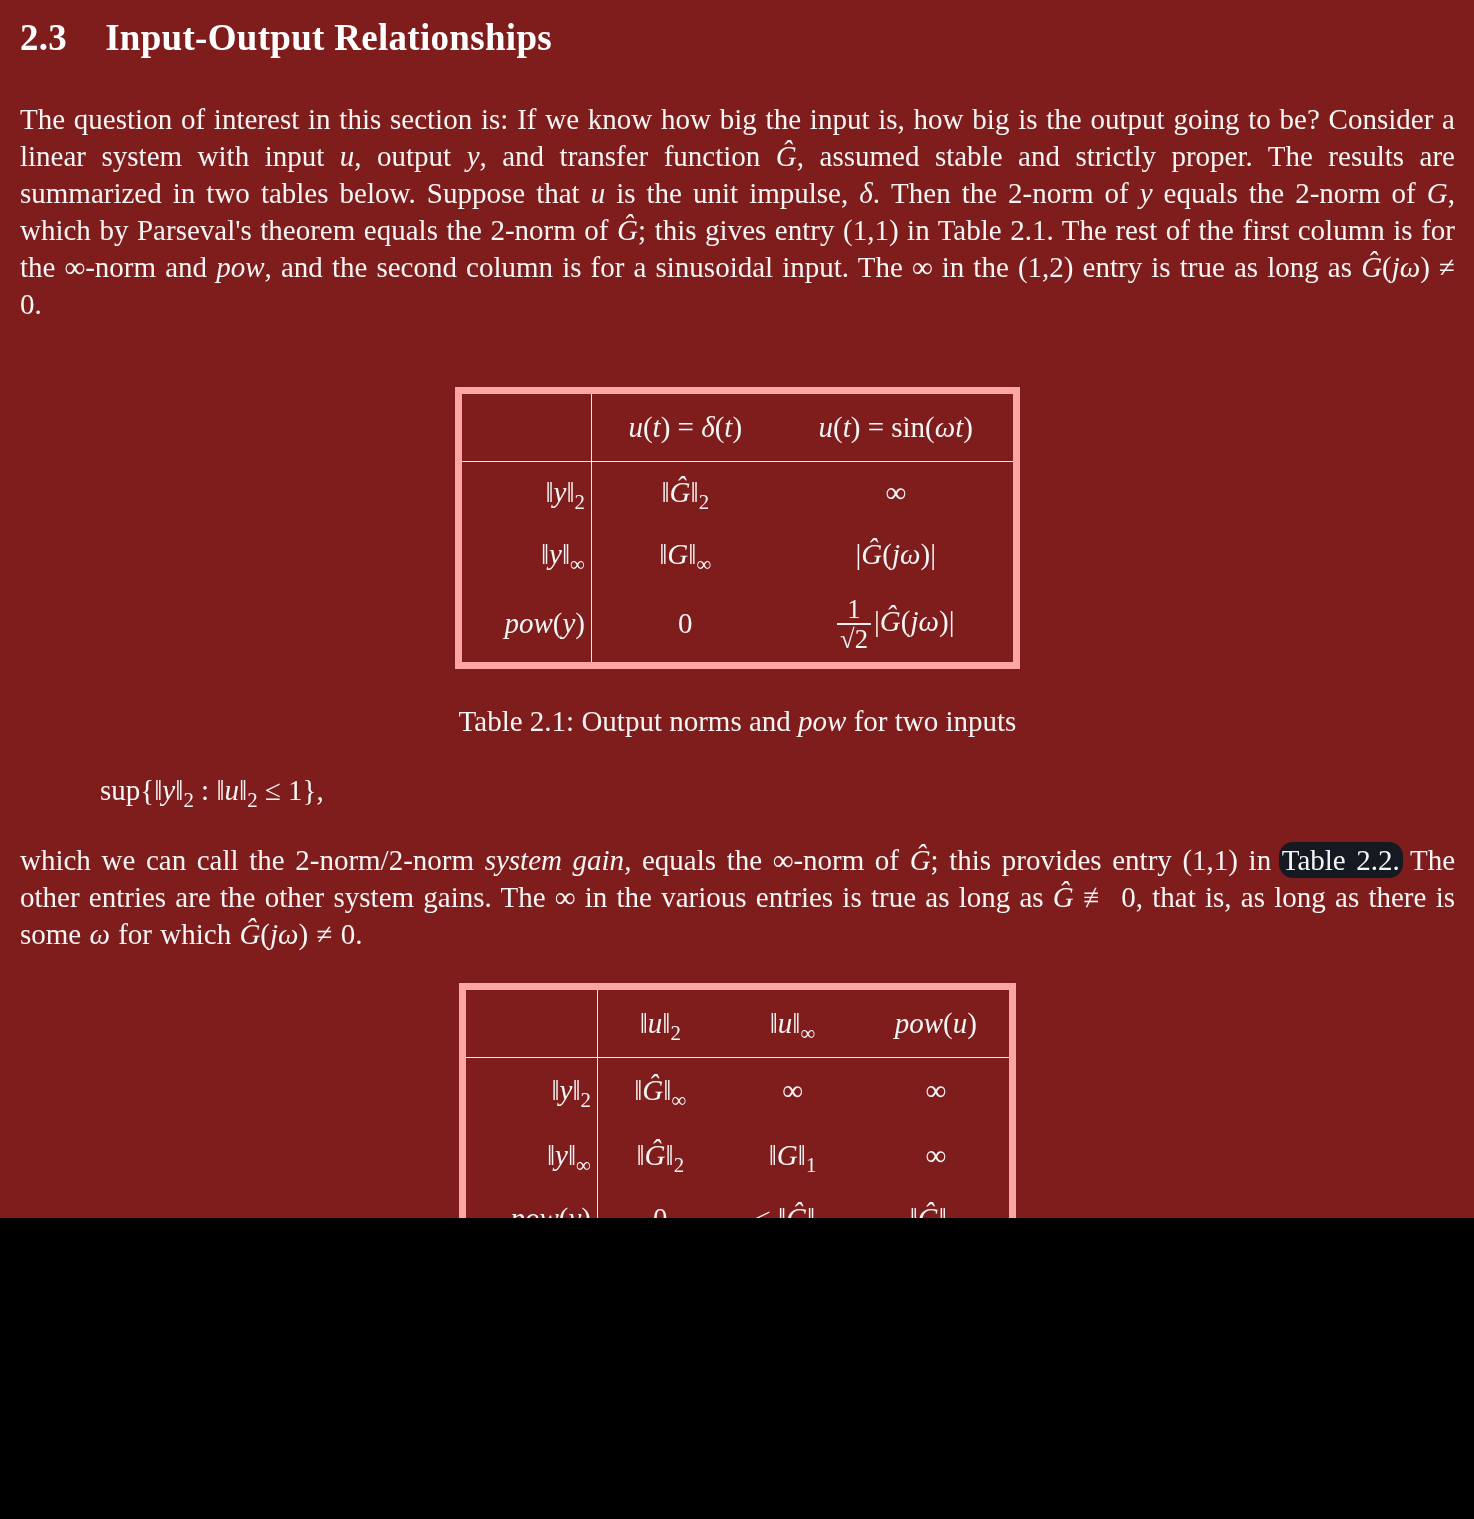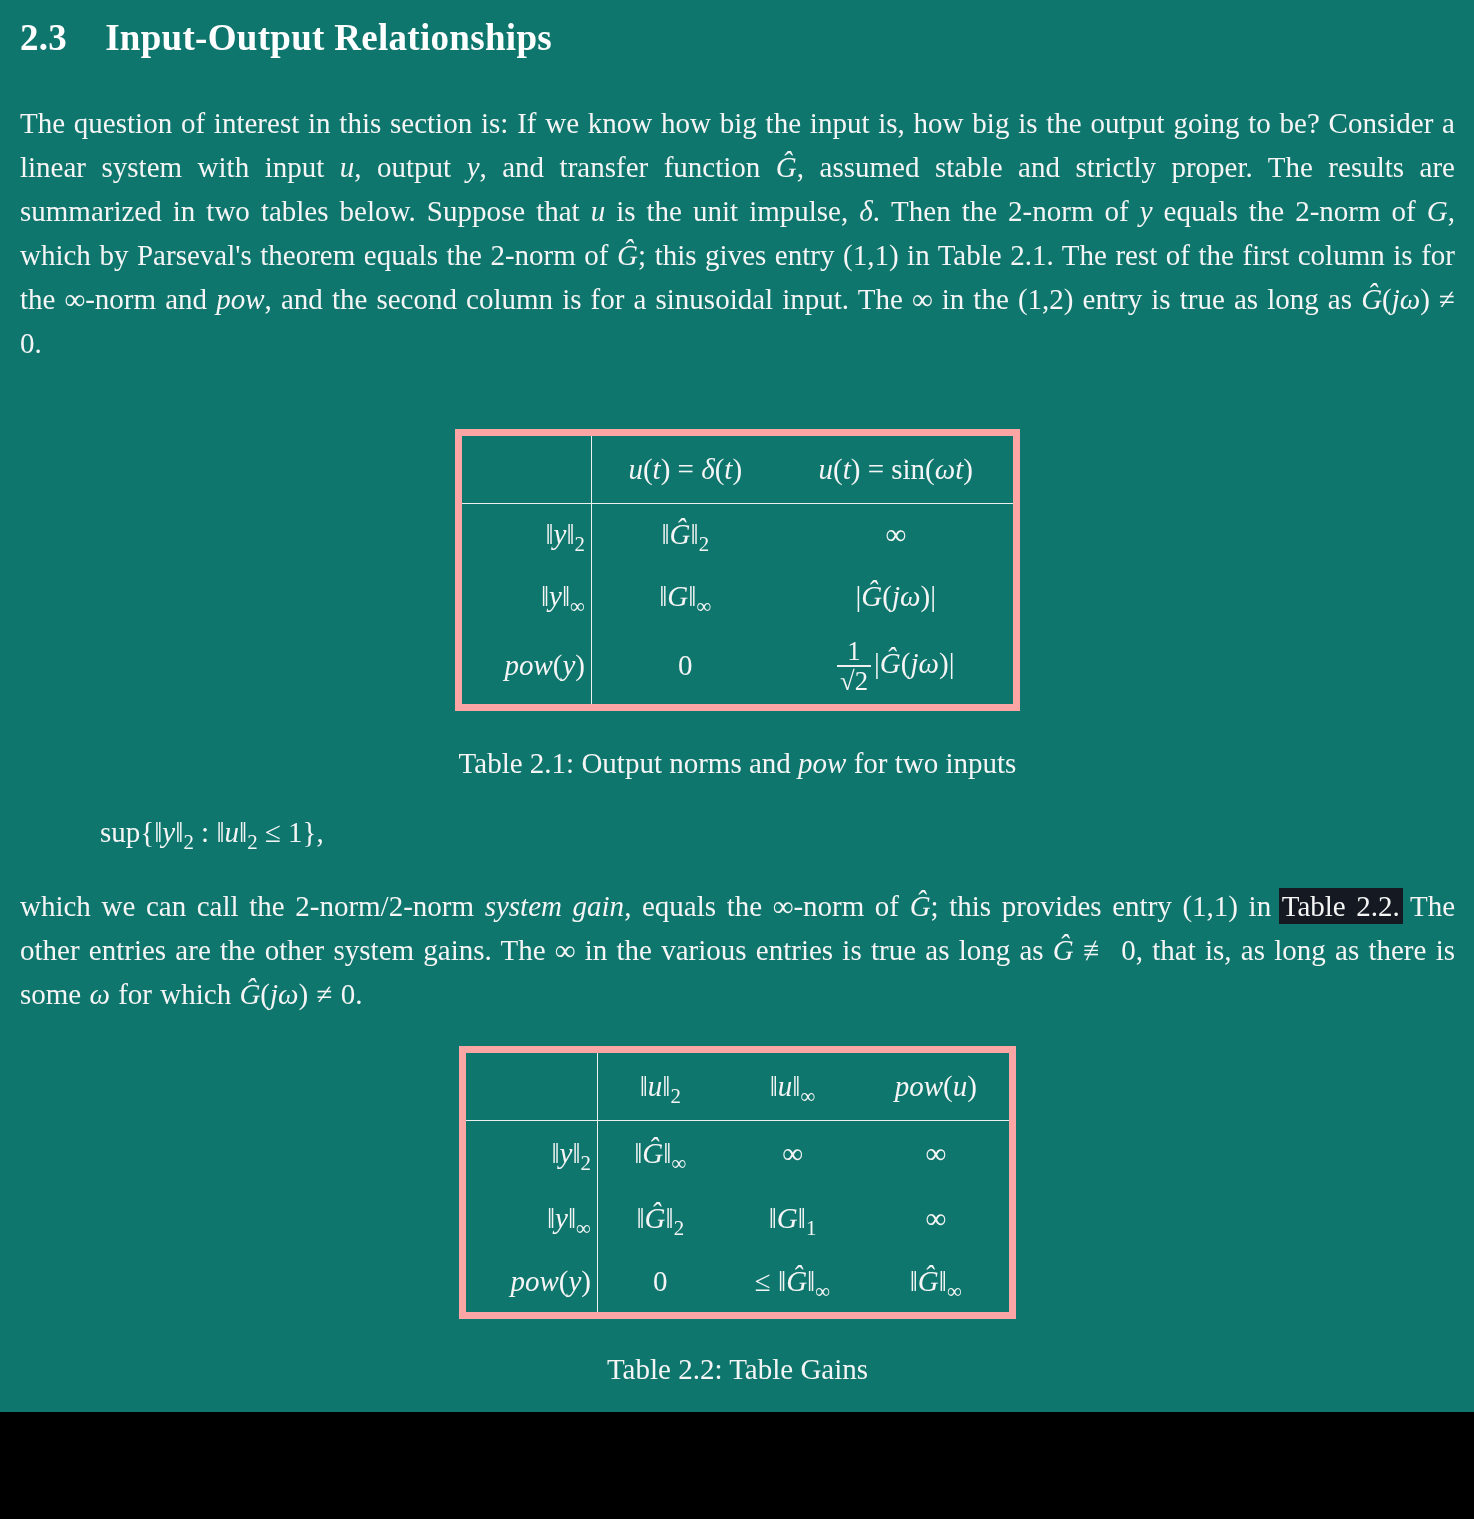--- a/index.html
+++ b/index.html
@@ -1,42 +1,42 @@
 <!DOCTYPE html>
 <html><head>
 <meta charset="utf-8">
 <style>
   * { box-sizing: border-box; }
   html,body { margin:0; padding:0; background:#000; }
   .page {
     position: relative;
     width: 1474px;
-    height: 1412px;
-    background: #0f766e;
+    height: 1218px;
+    background: #7f1d1d;
     color: #f5f5f5;
     font-family: "Liberation Serif", "DejaVu Serif", "DejaVu Sans", serif;
     font-size: 29px;
     padding: 12px 19px 0 20px;
     overflow: hidden;
   }
   i { font-style: italic; }
   sub { font-size: 0.72em; line-height: 0; }
 
   h1.sec-heading {
     margin: 4px 0 42px 0;
     font-size: 37px;
     font-weight: bold;
     color: #ffffff;
     letter-spacing: 0.3px;
   }
   h1 .sec-num { display:inline-block; margin-right: 38px; }
 
   p.body-par {
     margin: 0;
-    line-height: 44px;
+    line-height: 37px;
     text-align: justify;
     word-spacing: 1px;
   }
   p.par-2 { margin-top: 43px; text-indent: 48px; }
   p.par-3 { margin-top: 32px; }
 
   .equation {
     margin: 33px 0 0 80px;
     line-height: 40px;
     white-space: nowrap;
@@ -91,21 +91,21 @@
     font-size: 0.92em;
     margin-right: 3px;
     line-height: 1.05;
   }
   .frac .fnum { display:block; padding: 0 3px; }
   .frac .fden { display:block; padding: 0 3px; border-top: 2px solid #f0f0f0; }
 
   
   .hl {
     background: #151a22;
-    border-radius: 0;
+    border-radius: 14px;
     padding: 2px 3px;
     margin: -2px -3px;
   }
 </style>
 </head>
 <body>
 
 <div class="page">
 
   <h1 class="sec-heading">

